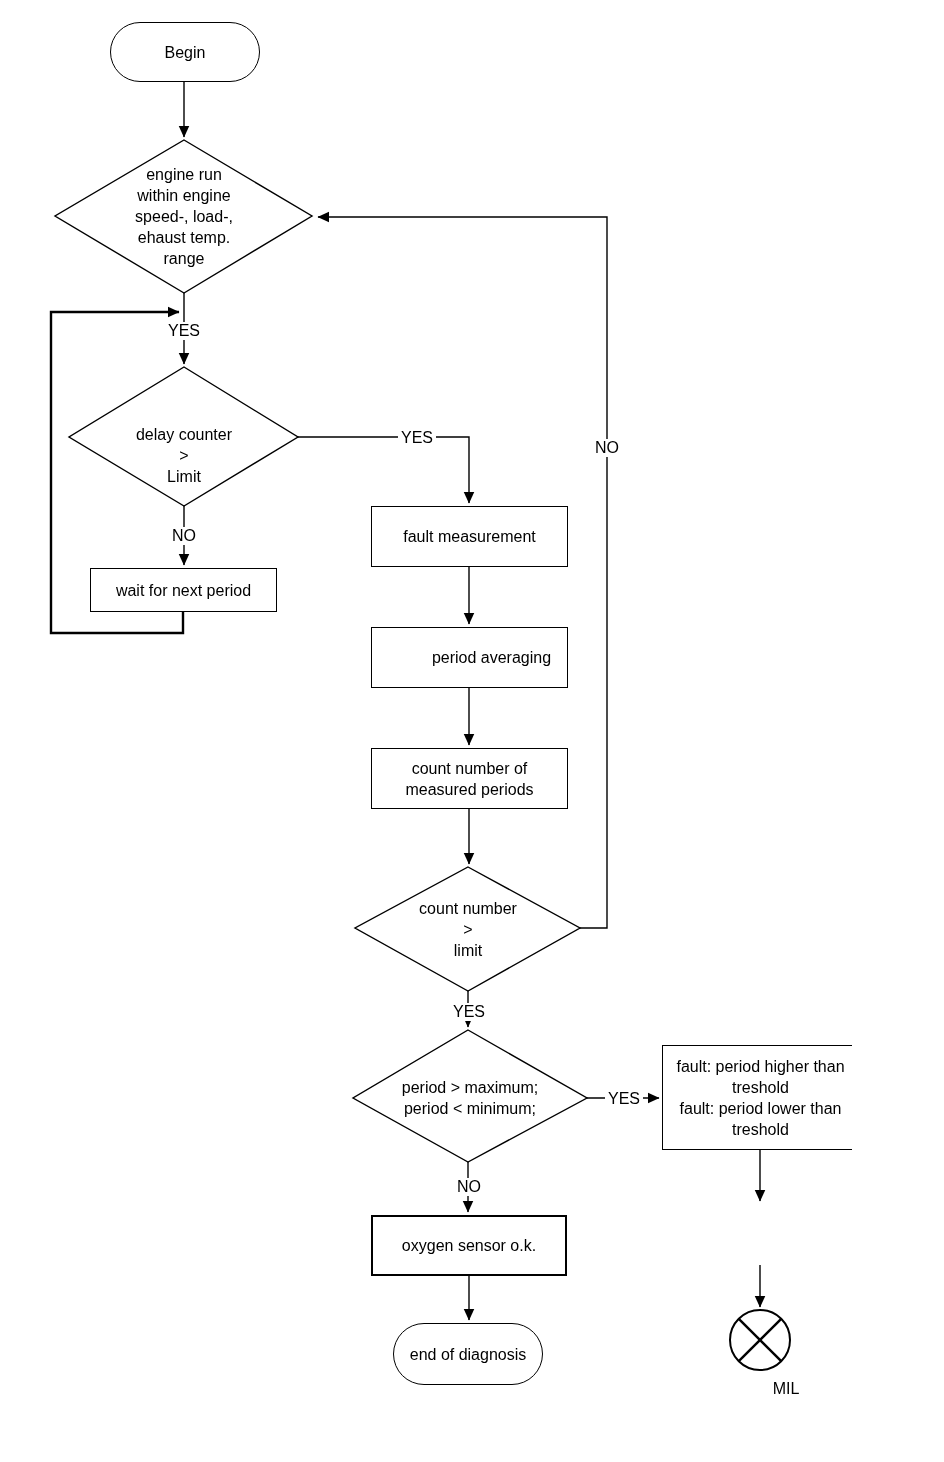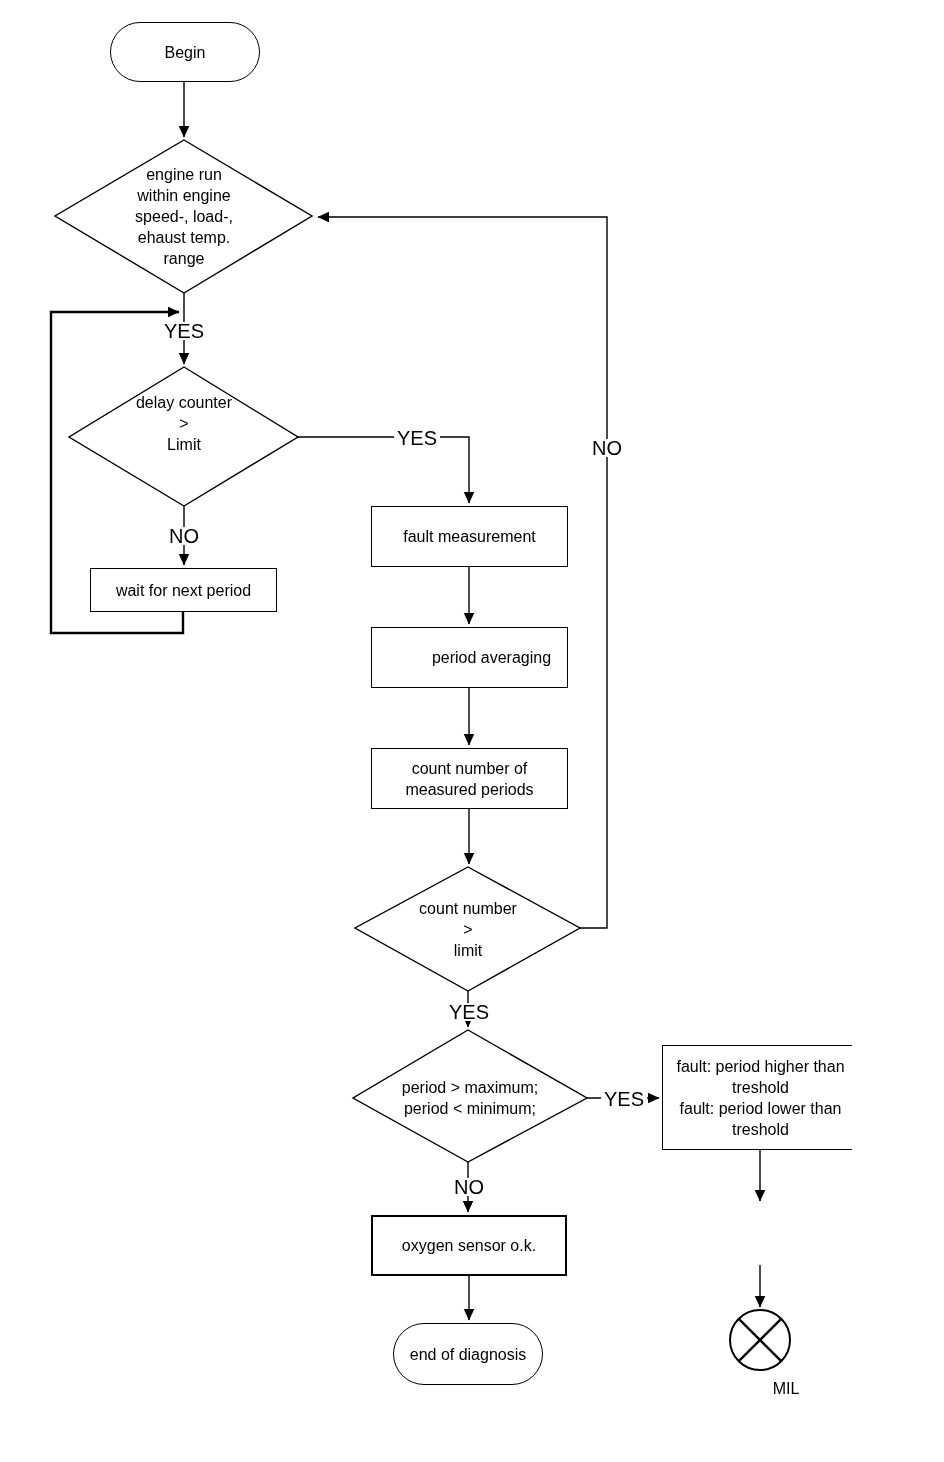--- a/index.html
+++ b/index.html
@@ -35,21 +35,21 @@
     border-radius:31px;
   }
   .diamond-label{
     background:transparent;z-index:3;
   }
   .edge-label{
     position:absolute;z-index:4;
     transform:translate(-50%,-50%);
     background:var(--bg);
     padding:0 3px;
-    font-size:20px;line-height:18px;
+    font-size:16px;line-height:18px;
   }
   .mil-label{
     position:absolute;z-index:4;
     transform:translate(-50%,-50%);
     font-size:16px;
     margin-left:25px;
   }
 </style>
 </head>
 <body>
@@ -103,21 +103,21 @@
 treshold
 fault: period lower than
 treshold</div>
   <div class="node rect thick" style="left:371px;top:1215px;width:196px;height:61px;">oxygen sensor o.k.</div>
 
   <div class="node diamond-label" style="left:84px;top:150px;width:200px;height:132px;">engine run
 within engine
 speed-, load-,
 ehaust temp.
 range</div>
-  <div class="node diamond-label" style="left:84px;top:381px;width:200px;height:84px;">delay counter
+  <div class="node diamond-label" style="left:84px;top:413px;width:200px;height:84px;">delay counter
 &gt;
 Limit</div>
   <div class="node diamond-label" style="left:368px;top:887px;width:200px;height:84px;">count number
 &gt;
 limit</div>
   <div class="node diamond-label" style="left:360px;top:1066px;width:220px;height:64px;">period &gt; maximum;
 period &lt; minimum;</div>
 
   <div class="edge-label" style="left:184px;top:331px;">YES</div>
   <div class="edge-label" style="left:417px;top:438px;">YES</div>

